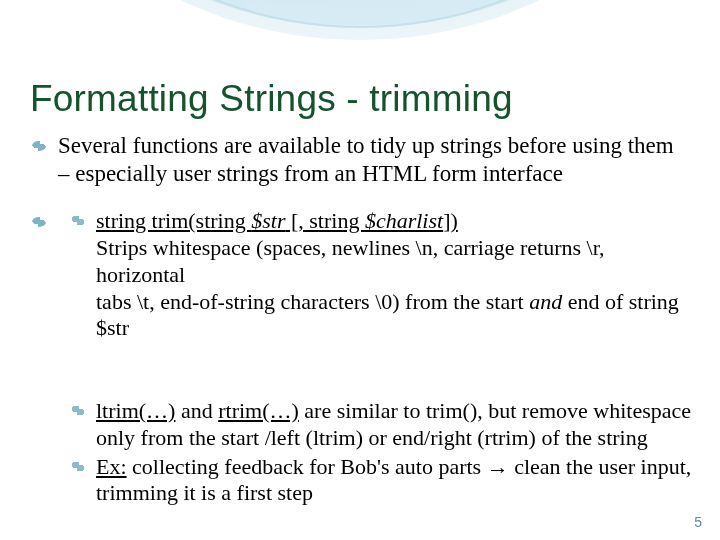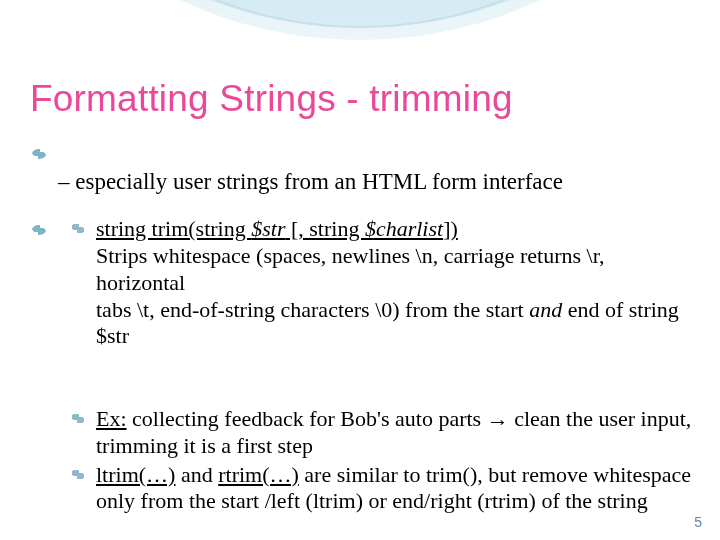--- a/index.html
+++ b/index.html
@@ -3,21 +3,21 @@
 <meta charset="utf-8">
 <style>
   html,body{margin:0;padding:0}
   body{width:720px;height:540px;background:#fff;font-family:"Times New Roman",Times,serif;color:#000;position:relative;overflow:hidden}
   
   .wave{position:absolute;left:0;right:0;border-radius:0 0 50% 50%/0 0 100% 100%}
   .wave1{top:-260px;height:300px;background:radial-gradient(ellipse 120% 100% at 50% 0%,#1a6a9a 0%,#2d8abb 60%,#7fc0db 100%);opacity:.15}
   .wave2{top:-280px;height:308px;background:radial-gradient(ellipse 130% 100% at 40% 0%,#2a7aa5 0%,#86c6e0 100%);opacity:.18}
   .wave3{top:-296px;height:320px;border:2px solid rgba(100,160,190,.15);background:transparent}
   .slide{position:relative;padding:26px 26px 12px 30px;height:100%;box-sizing:border-box}
-  .title{font-family:Arial,Helvetica,sans-serif;font-size:37px;font-weight:400;color:#ec4899;margin:52px 0 20px 0;letter-spacing:.2px}
+  .title{font-family:Arial,Helvetica,sans-serif;font-size:37px;font-weight:400;color:#14532d;margin:52px 0 12px 0;letter-spacing:.2px}
   ul.top{list-style:none;margin:0;padding:0;font-size:23px;line-height:1.22}
   ul.top>li{position:relative;padding-left:28px;margin-bottom:4px}
   ul.top>li::before{content:"";position:absolute;left:2px;top:9px;width:14px;height:10px;background:
     radial-gradient(circle at 30% 30%,#7fb4c7 0 35%,transparent 36%),
     radial-gradient(circle at 70% 70%,#7fb4c7 0 35%,transparent 36%);
     border-radius:50%}
   ul.sub{list-style:none;margin:20px 0 0 0;padding:0 0 0 14px;font-size:22px;line-height:1.22}
   ul.sub>li{position:relative;padding-left:24px;margin:2px 0}
   ul.sub>li::before{content:"";position:absolute;left:0;top:8px;width:12px;height:9px;background:
     radial-gradient(circle at 30% 30%,#8db9c9 0 35%,transparent 36%),
@@ -31,38 +31,38 @@
 
 <div class="wave wave1"></div>
 <div class="wave wave2"></div>
 <div class="wave wave3"></div>
 
 <div class="slide">
   <div class="title">Formatting Strings - trimming</div>
 
   <ul class="top">
     <li>
-      <br>
+      <span>Several functions are available to tidy up strings before using them</span><br>
       <span>– especially user strings from an HTML form interface</span>
     </li>
     <li>
       <ul class="sub">
         <li>
           <span class="u">string trim(string </span><span class="u it">$str</span><span class="u"> [, string </span><span class="u it">$charlist</span><span class="u">])</span><br>
           <span>Strips whitespace (spaces, newlines \n, carriage returns \r, horizontal</span><br>
           <span>tabs \t, end-of-string characters \0) from the start </span><span class="it">and</span><span> end of string $str</span><br>
           <br>
           <br>
         </li>
         <li>
+          <span class="u">ltrim(…)</span><span> and </span><span class="u">rtrim(…)</span><span> are similar to trim(), but remove whitespace</span><br>
+          <span>only from the start /left (ltrim) or end/right (rtrim) of the string</span>
+        </li>
+        <li>
           <span class="u">Ex:</span><span> collecting feedback for Bob's auto parts → clean the user input,</span><br>
           <span>trimming it is a first step</span>
-        </li>
-        <li>
-          <span class="u">ltrim(…)</span><span> and </span><span class="u">rtrim(…)</span><span> are similar to trim(), but remove whitespace</span><br>
-          <span>only from the start /left (ltrim) or end/right (rtrim) of the string</span>
         </li>
       </ul>
     </li>
   </ul>
 
   <div class="pagenum">5</div>
 </div>
 
 </body></html>

